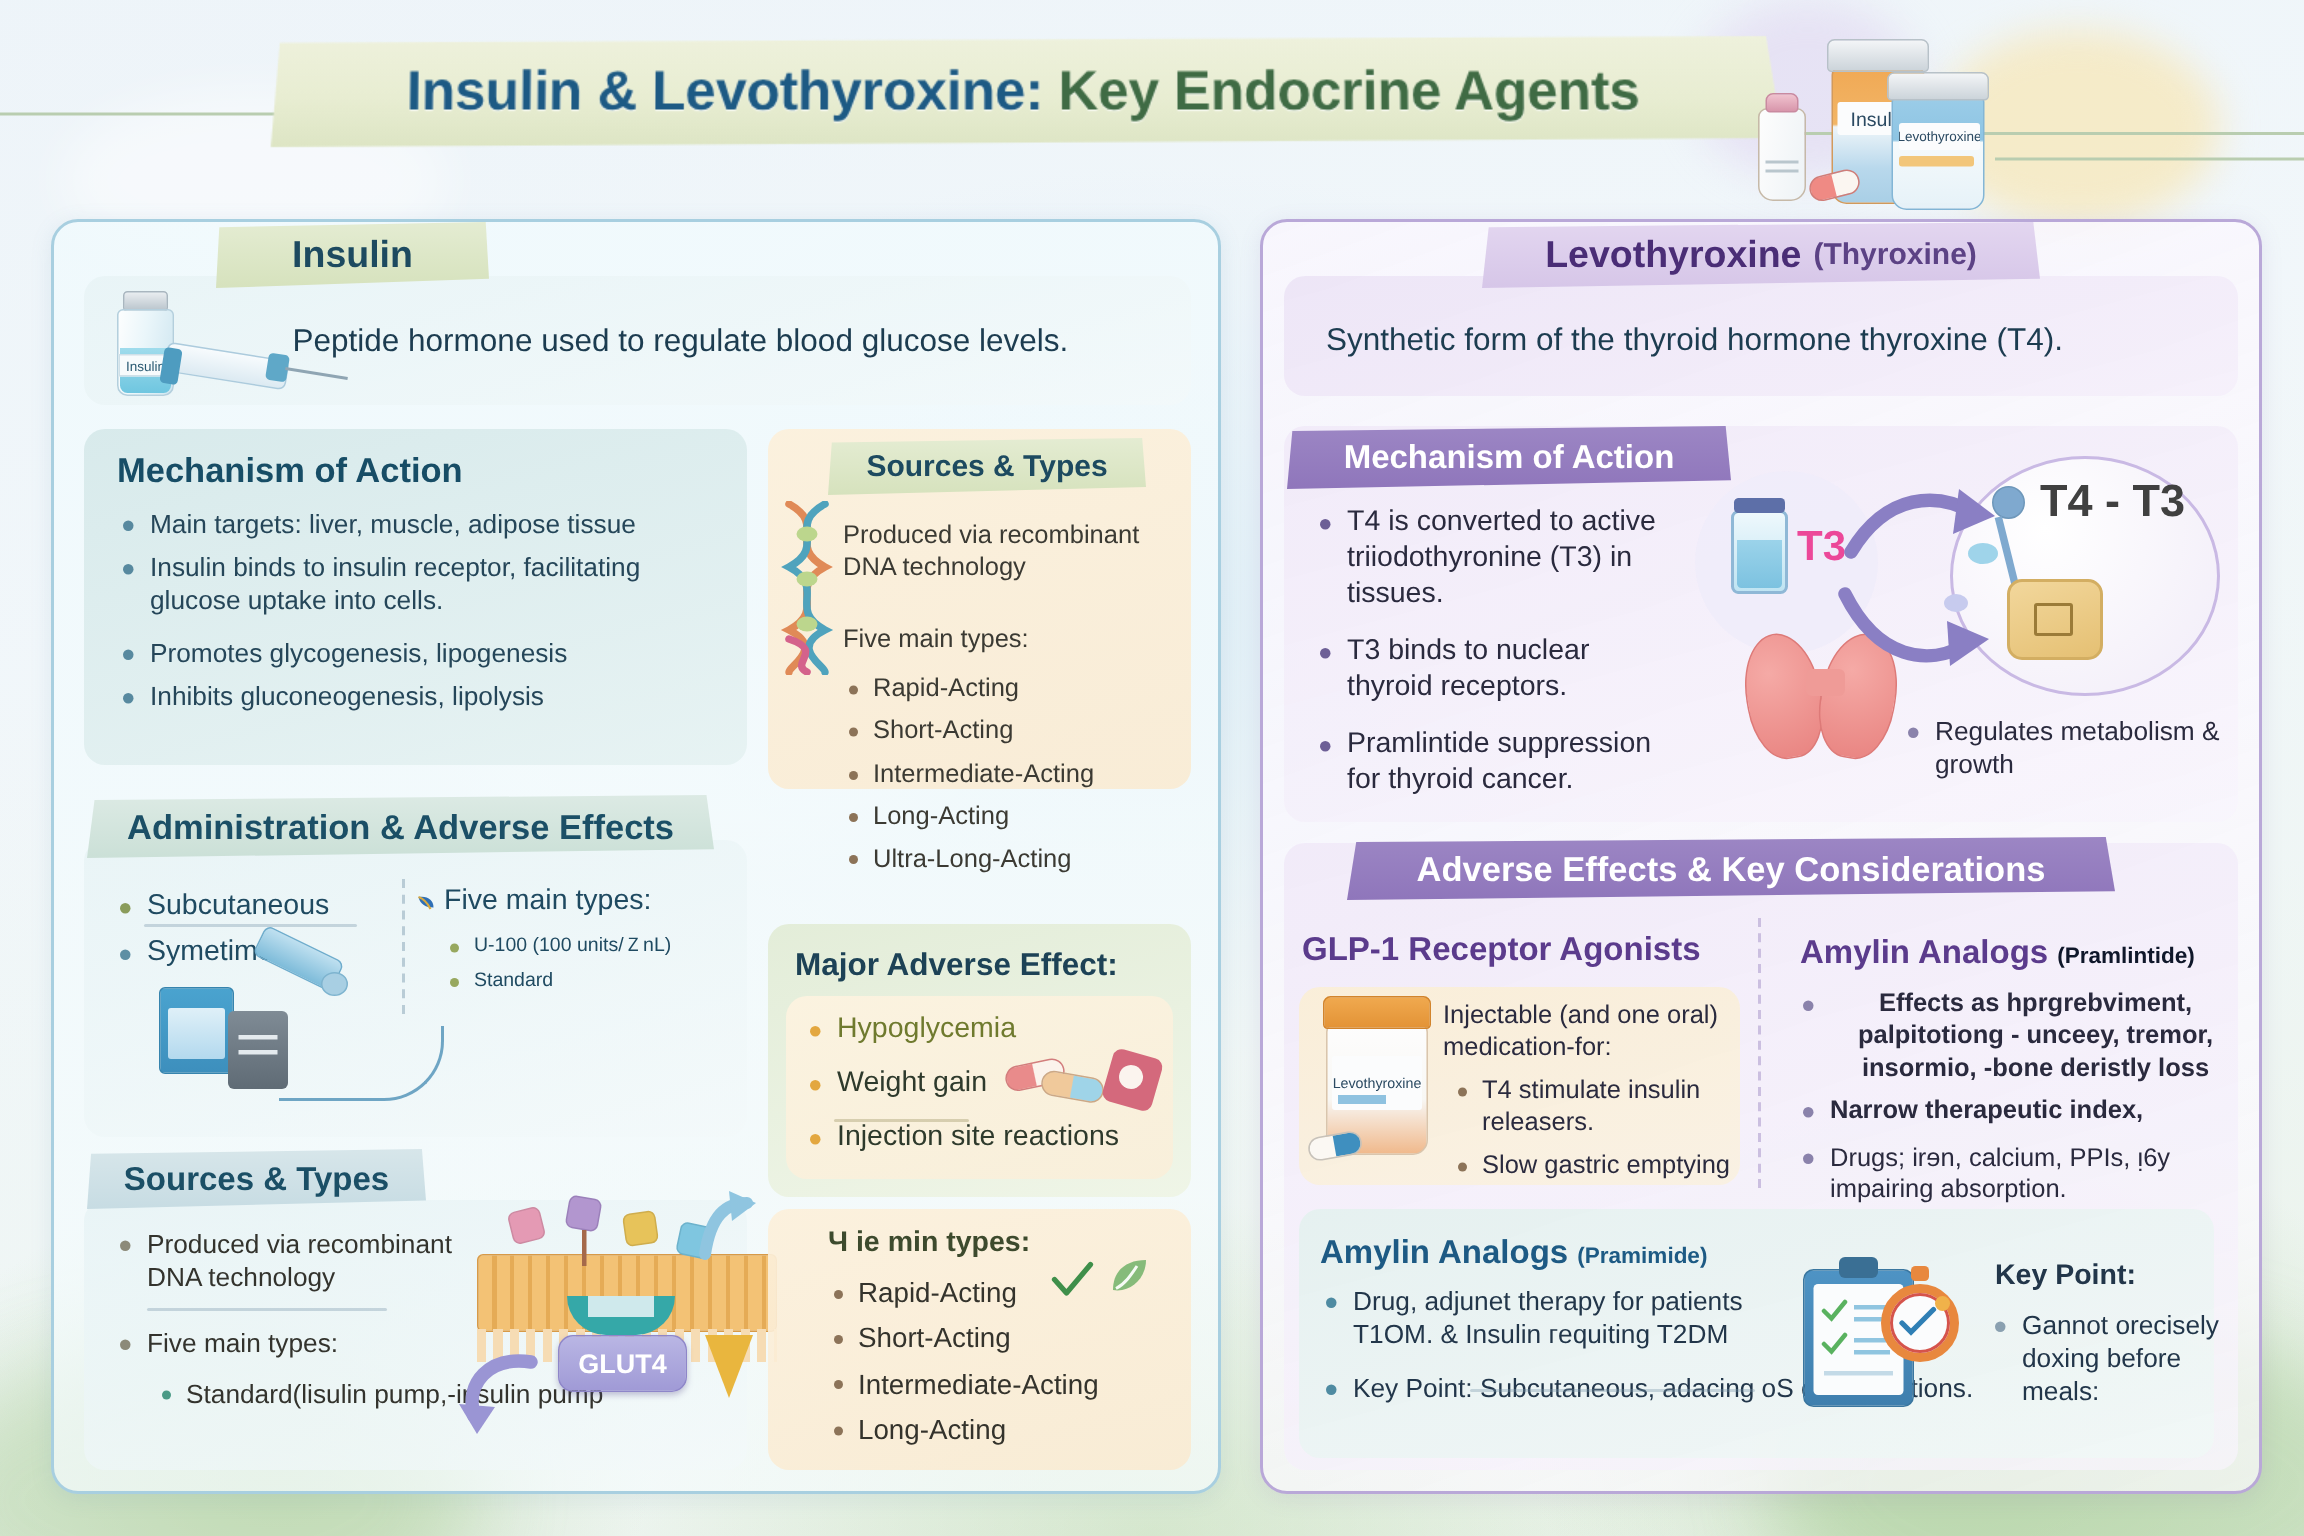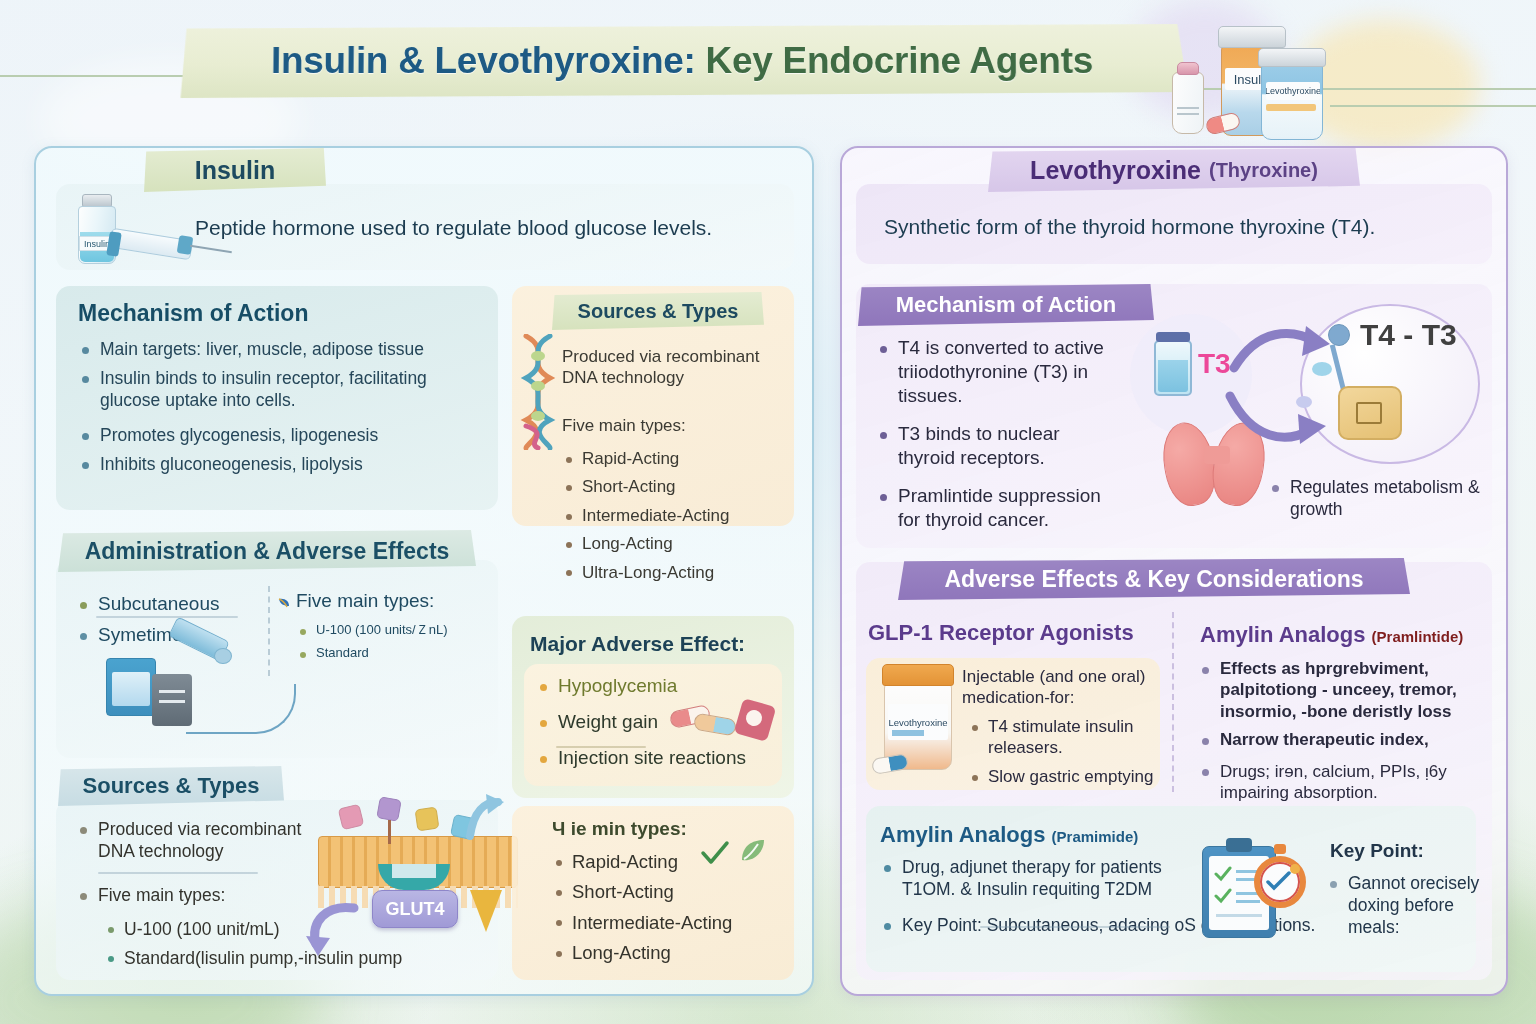--- a/index.html
+++ b/index.html
@@ -309,21 +309,20 @@
 <div class="card card-pale" style="left:56px;top:800px;width:442px;height:180px;"></div>
 <div class="pill bluegray" style="left:58px;top:766px;width:226px;height:40px;font-size:22px;">
   <span>Sources &amp; Types</span>
 </div>
 <ul class="bl" style="position:absolute;left:76px;top:818px;width:260px;font-size:17.5px;color:#33332d;--bc:#8c8a79;">
   <li style="margin-bottom:22px;">Produced via recombinant DNA technology</li>
   <li>Five main types:</li>
 </ul>
 <div class="uline" style="left:98px;top:872px;width:160px;"></div>
 <ul class="bl sub" style="position:absolute;left:104px;top:918px;width:340px;font-size:17.5px;color:#33332d;--bc:#7a9a6c;">
-  <li>U-100 (100 unit/mL)</li>
   <li style="--bc:#4a9a86;">Standard(lisulin pump,-insulin pump</li>
 </ul>
 
 <div class="illus" style="left:300px;top:802px;width:230px;height:180px;">
   <div class="membrane" style="position:absolute;left:18px;top:34px;width:200px;height:52px;
               background:repeating-linear-gradient(90deg,#f3c275 0px,#f3c275 9px,#e5ab56 9px,#e5ab56 12px);
               border-radius:4px;border:1px solid #d89a47;"></div>
   <div style="position:absolute;left:18px;top:84px;width:200px;height:22px;
               background:repeating-linear-gradient(90deg,#f6dcb4 0px,#f6dcb4 6px,transparent 6px,transparent 11px);"></div>
   <div class="glut4" style="left:72px;top:88px;width:86px;height:38px;">GLUT4</div>
@@ -442,24 +441,24 @@
   <div class="capsule" style="left:0px;top:96px;width:36px;height:16px;background:linear-gradient(90deg,#fbf8f3 0%,#fbf8f3 48%,#3f8fbf 50%,#3f8fbf 100%);border:1px solid #c7c2ba;transform:rotate(-10deg);"></div>
 </div>
 <div class="blk" style="left:962px;top:666px;width:196px;font-size:17px;color:#2a2a3e;line-height:1.26;">Injectable (and one oral) medication-for:</div>
 <ul class="bl sub" style="position:absolute;left:968px;top:716px;width:192px;font-size:17px;color:#2a2a3e;--bc:#8c7358;">
   <li>T4 stimulate insulin releasers.</li>
   <li>Slow gastric emptying</li>
 </ul>
 
 <div class="blk hd" style="left:1200px;top:622px;font-size:22px;color:#5b3b8c;">
   <span>Amylin Analogs</span>
-  <span style="font-size:15px;color:#7f1d1d;">(Pramlintide)</span>
+  <span style="font-size:15px;color:#0f172a;">(Pramlintide)</span>
 </div>
 <ul class="bl" style="position:absolute;left:1198px;top:658px;width:296px;font-size:17px;color:#2a2a3e;--bc:#8a82ab;">
-  <li style="font-weight:bold;">Effects as hprgrebviment, palpitotiong - unceey, tremor, insormio, -bone deristly loss</li>
+  <li style="font-weight:bold;text-align:center;">Effects as hprgrebviment, palpitotiong - unceey, tremor, insormio, -bone deristly loss</li>
   <li style="font-weight:bold;margin-bottom:10px;">Narrow therapeutic index,</li>
   <li>Drugs; irɘn, calcium, PPIs, ᴉ6y impairing absorption.</li>
 </ul>
 
 <div class="card card-mint" style="left:866px;top:806px;width:610px;height:166px;"></div>
 <div class="blk hd" style="left:880px;top:822px;font-size:22px;color:#1d5a84;">
   <span>Amylin Analogs</span>
   <span style="font-size:15px;color:#1d5a84;">(Pramimide)</span>
 </div>
 <ul class="bl" style="position:absolute;left:880px;top:856px;width:310px;font-size:17.5px;color:#22364a;--bc:#4f8ba2;">

